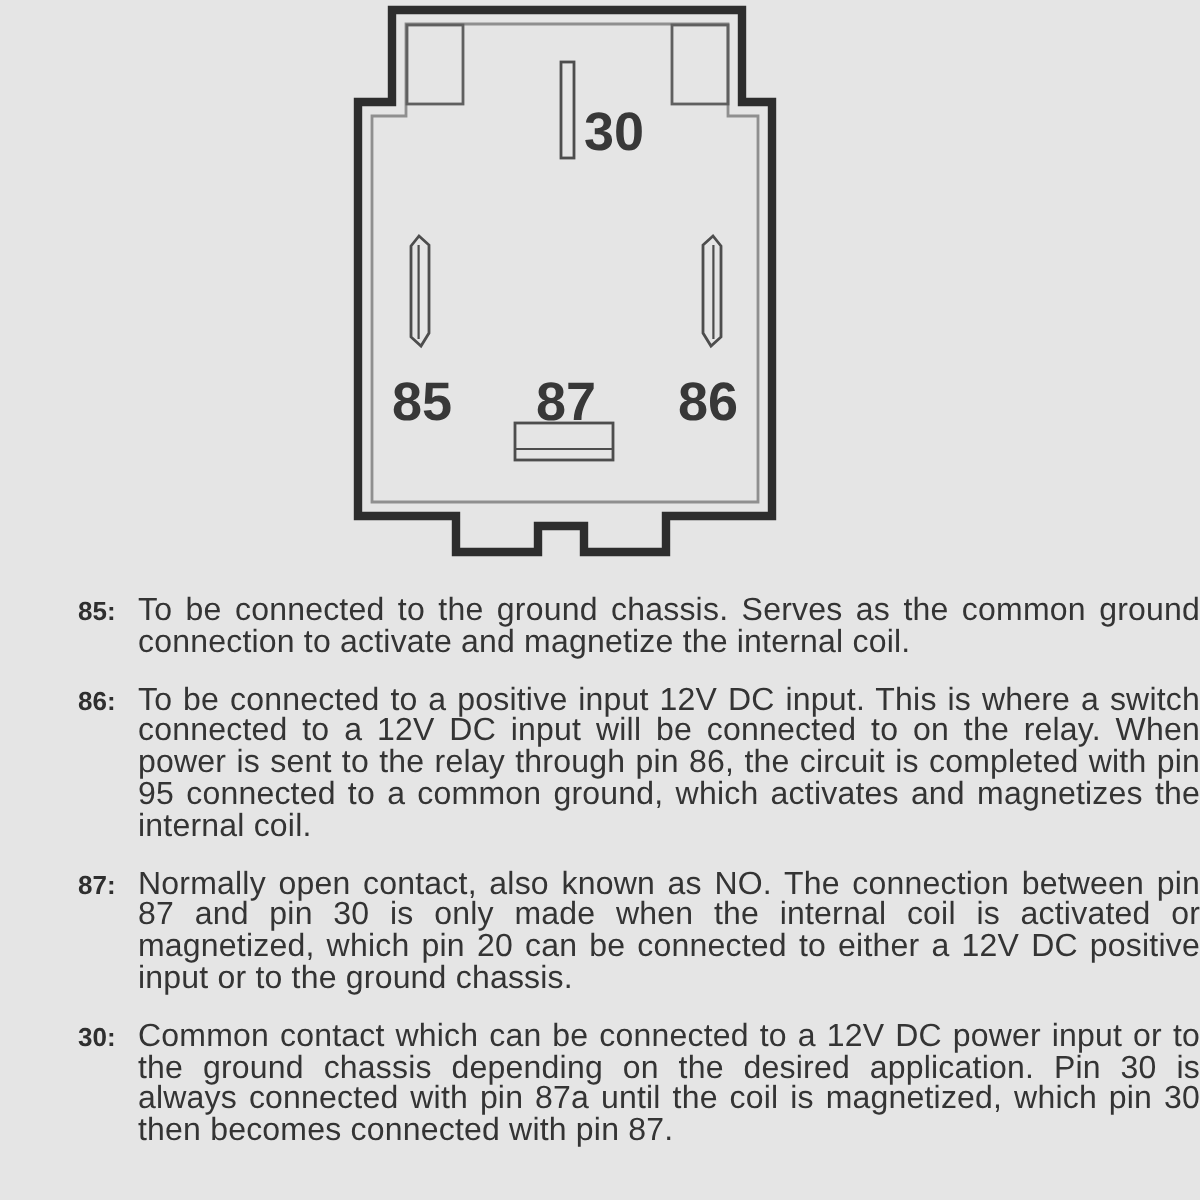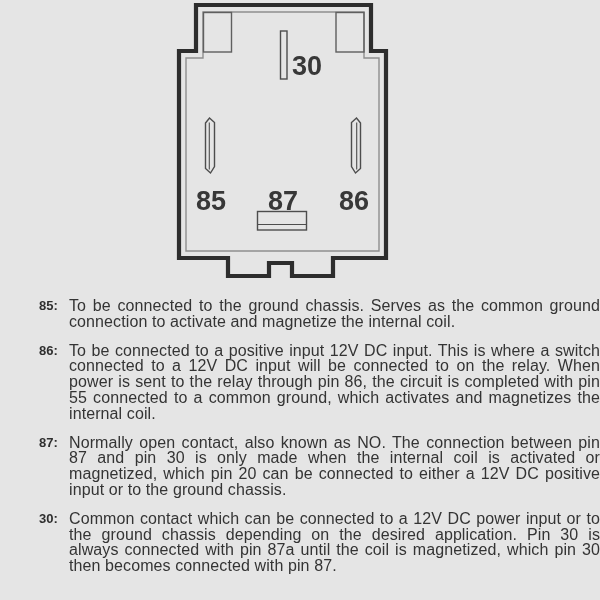--- a/index.html
+++ b/index.html
@@ -76,21 +76,21 @@
 
   <div class="descriptions">
 
     <div class="desc-row">
       <div class="desc-pin">85:</div>
       <div class="desc-body">To be connected to the ground chassis. Serves as the common ground connection to activate and magnetize the internal coil.</div>
     </div>
 
     <div class="desc-row">
       <div class="desc-pin">86:</div>
-      <div class="desc-body">To be connected to a positive input 12V DC input. This is where a switch connected to a 12V DC input will be connected to on the relay. When power is sent to the relay through pin 86, the circuit is completed with pin 55 connected to a common ground, which activates and magnetizes the internal coil.</div>
+      <div class="desc-body">To be connected to a positive input 12V DC input. This is where a switch connected to a 12V DC input will be connected to on the relay. When power is sent to the relay through pin 86, the circuit is completed with pin 95 connected to a common ground, which activates and magnetizes the internal coil.</div>
     </div>
 
     <div class="desc-row">
       <div class="desc-pin">87:</div>
       <div class="desc-body">Normally open contact, also known as NO. The connection between pin 87 and pin 30 is only made when the internal coil is activated or magnetized, which pin 20 can be connected to either a 12V DC positive input or to the ground chassis.</div>
     </div>
 
     <div class="desc-row">
       <div class="desc-pin">30:</div>
       <div class="desc-body">Common contact which can be connected to a 12V DC power input or to the ground chassis depending on the desired application. Pin 30 is always connected with pin 87a until the coil is magnetized, which pin 30 then becomes connected with pin 87.</div>

